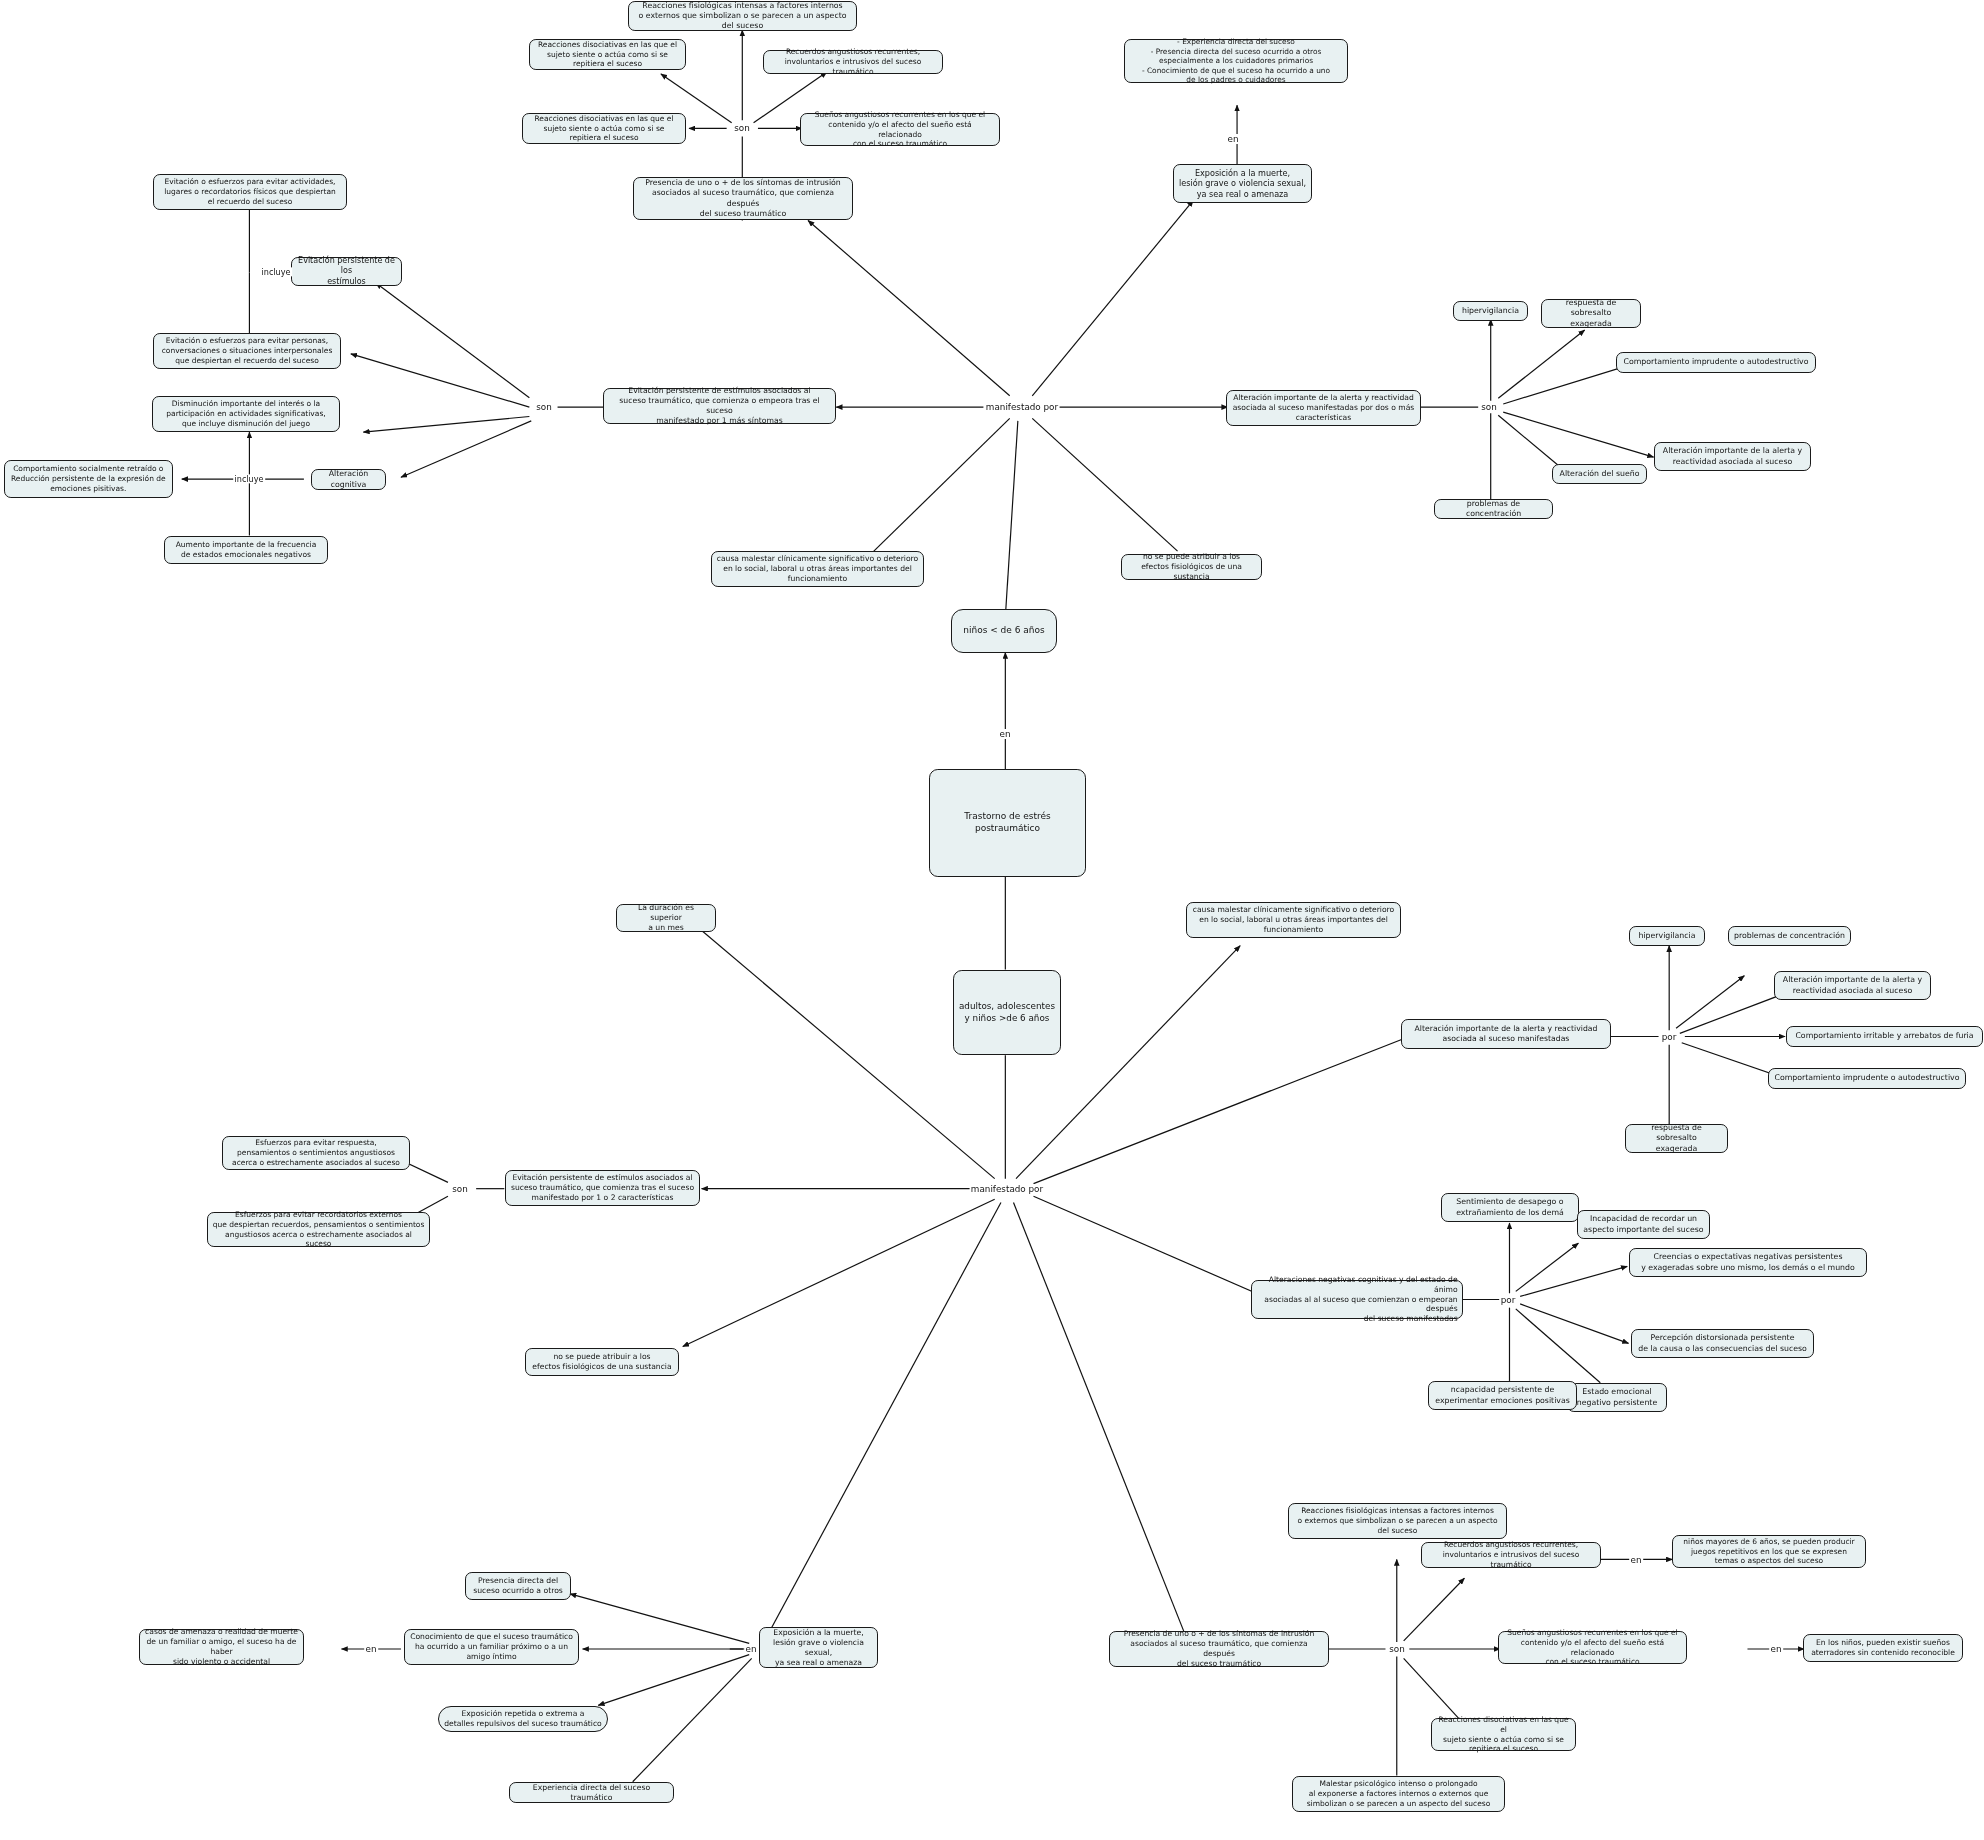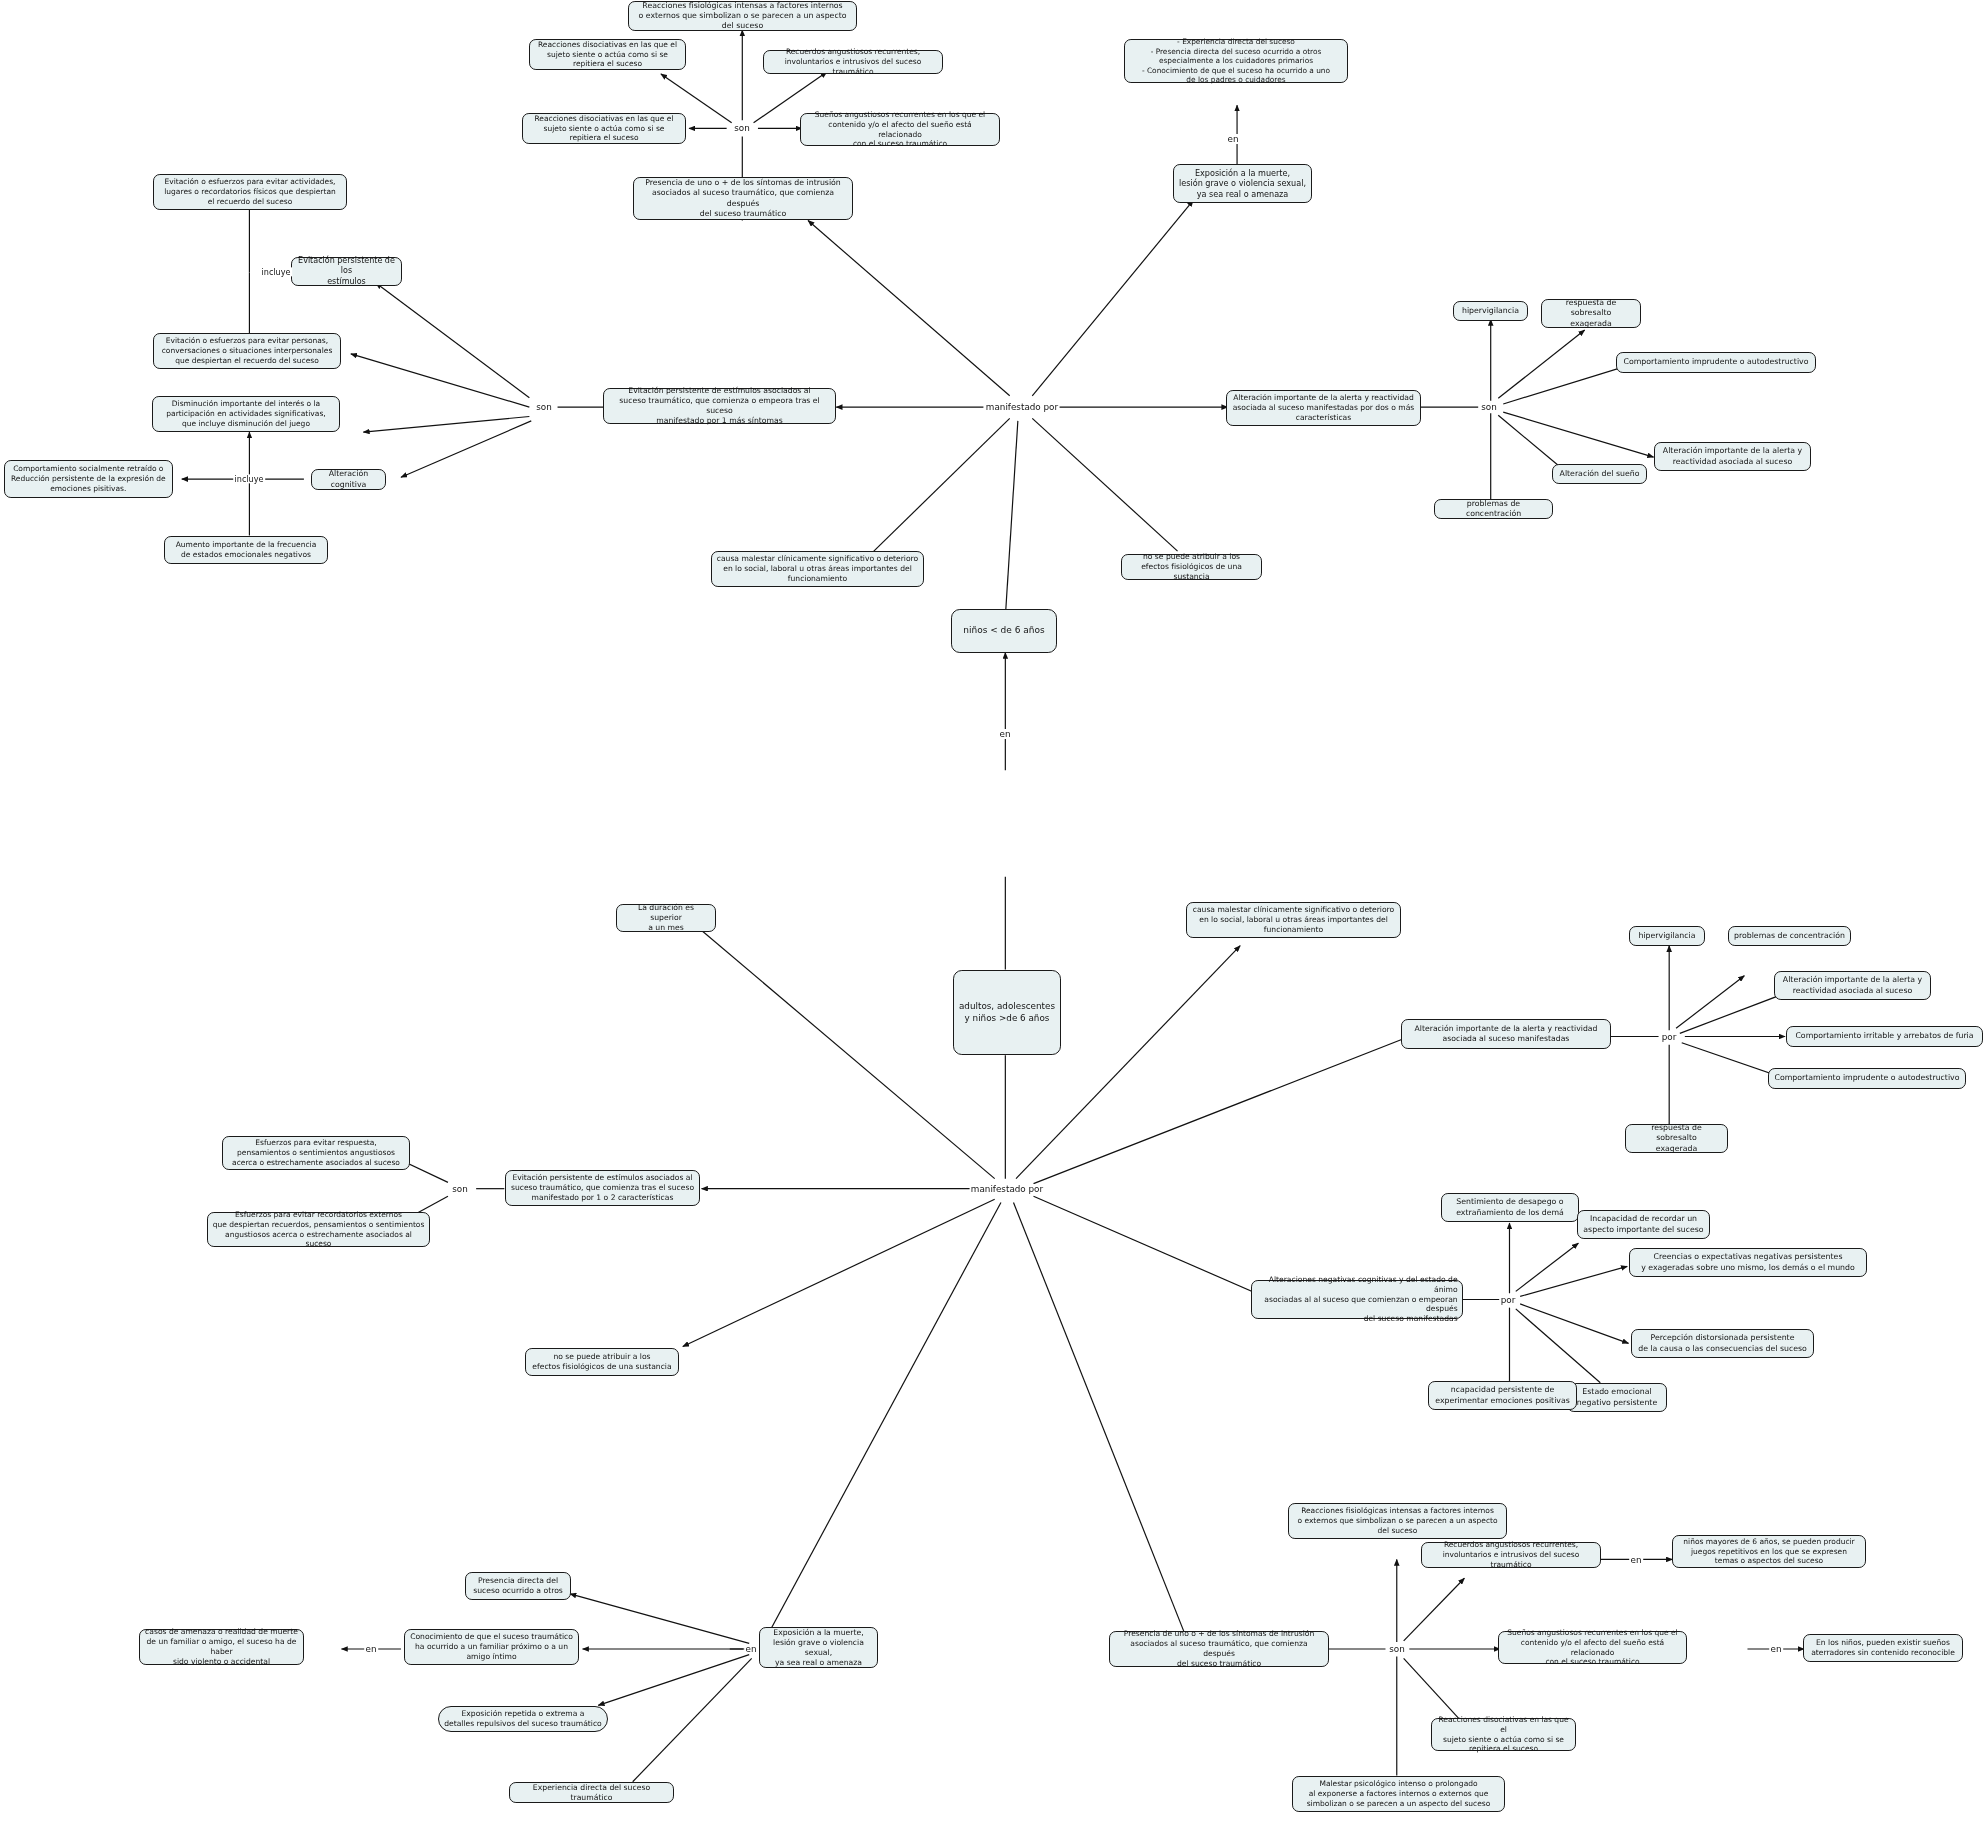--- a/index.html
+++ b/index.html
@@ -251,22 +251,24 @@
 
   <div class="node" style="left:1434px;top:499px;width:119px;height:20px;font-size:7.8px;">problemas de concentración</div>
 
   <div class="node" style="left:711px;top:551px;width:213px;height:36px;font-size:7.6px;">causa malestar clínicamente significativo o deterioro
 en lo social, laboral u otras áreas importantes del
 funcionamiento</div>
 
   <div class="node" style="left:1121px;top:554px;width:141px;height:26px;font-size:7.6px;">no se puede atribuir a los
 efectos fisiológicos de una sustancia</div>
 
-  <div class="node root" style="left:951px;top:609px;width:106px;height:44px;font-size:9px;">niños &lt; de 6 años</div>
-
+  <div class="node root" style="left:951px;top:609px;width:106px;height:44px;font-size:9px;border-radius:12px;">niños &lt; de 6 años</div>
+
+  <div class="node root" style="left:929px;top:769px;width:157px;height:108px;font-size:9px;">Trastorno de estrés
+postraumático</div>
 
   <div class="node root" style="left:953px;top:970px;width:108px;height:85px;font-size:8.8px;">adultos, adolescentes
 y niños &gt;de 6 años</div>
 
   <div class="node" style="left:616px;top:904px;width:100px;height:27.6px;font-size:7.7px;">La duración es superior
 a un mes</div>
 
   <div class="node" style="left:1186px;top:902px;width:215px;height:36px;font-size:7.6px;">causa malestar clínicamente significativo o deterioro
 en lo social, laboral u otras áreas importantes del
 funcionamiento</div>

